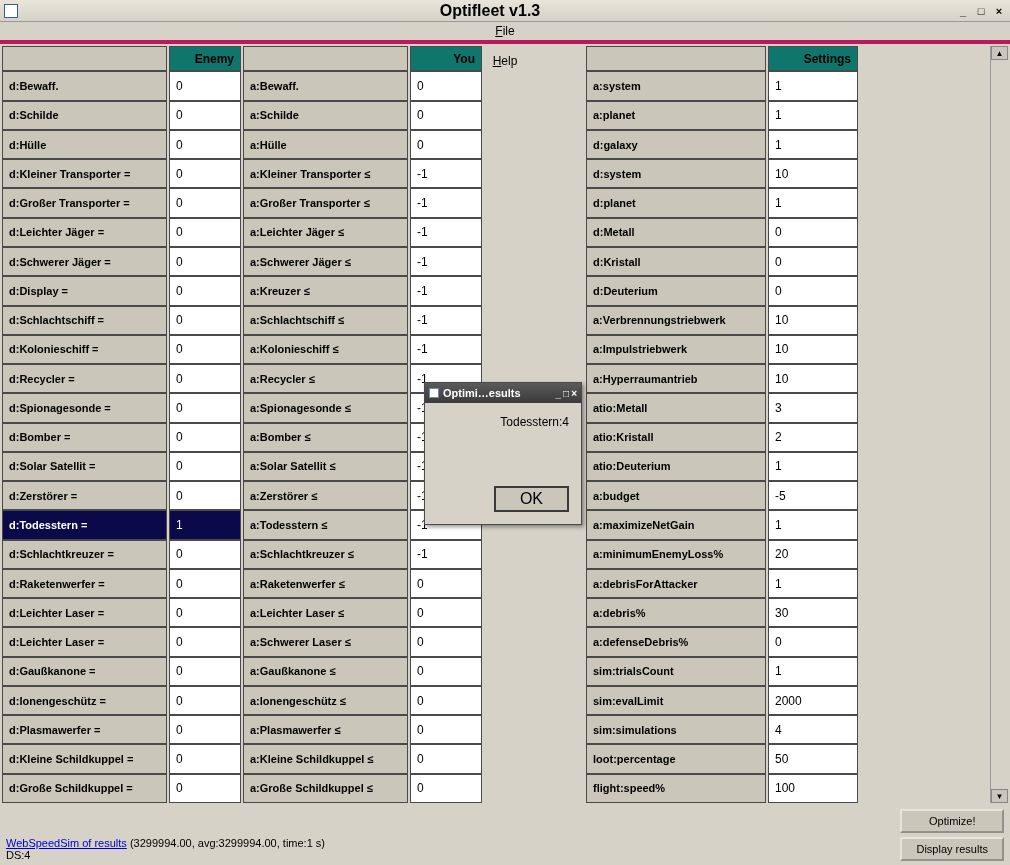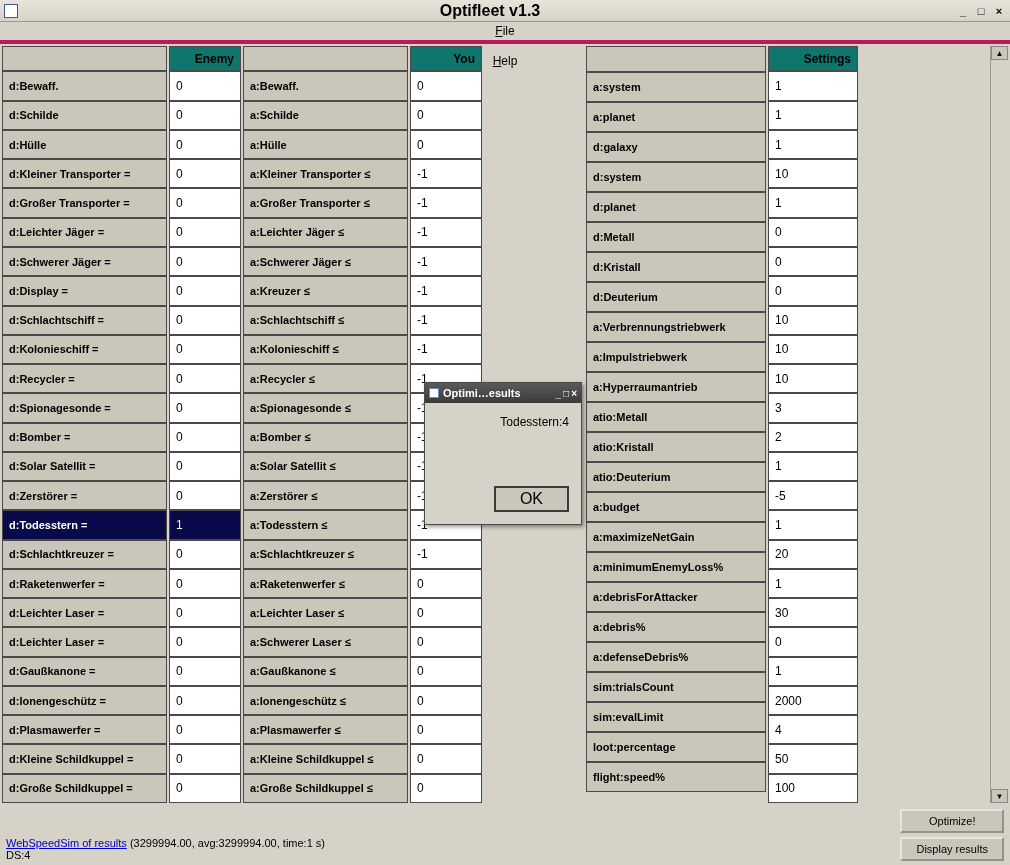--- a/index.html
+++ b/index.html
@@ -346,20 +346,21 @@
       <div class="row-label">atio:Kristall</div>
       <div class="row-label">atio:Deuterium</div>
       <div class="row-label">a:budget</div>
       <div class="row-label">a:maximizeNetGain</div>
       <div class="row-label">a:minimumEnemyLoss%</div>
       <div class="row-label">a:debrisForAttacker</div>
       <div class="row-label">a:debris%</div>
       <div class="row-label">a:defenseDebris%</div>
       <div class="row-label">sim:trialsCount</div>
       <div class="row-label">sim:evalLimit</div>
+      <div class="row-label">sim:simulations</div>
       <div class="row-label">loot:percentage</div>
       <div class="row-label">flight:speed%</div>
     </div>
 
   <div class="column col-settings-val" id="col-set-val">
     <div class="header-cell">Settings</div>
   <div class="row-val">1</div>
       <div class="row-val">1</div>
       <div class="row-val">1</div>
       <div class="row-val">10</div>

